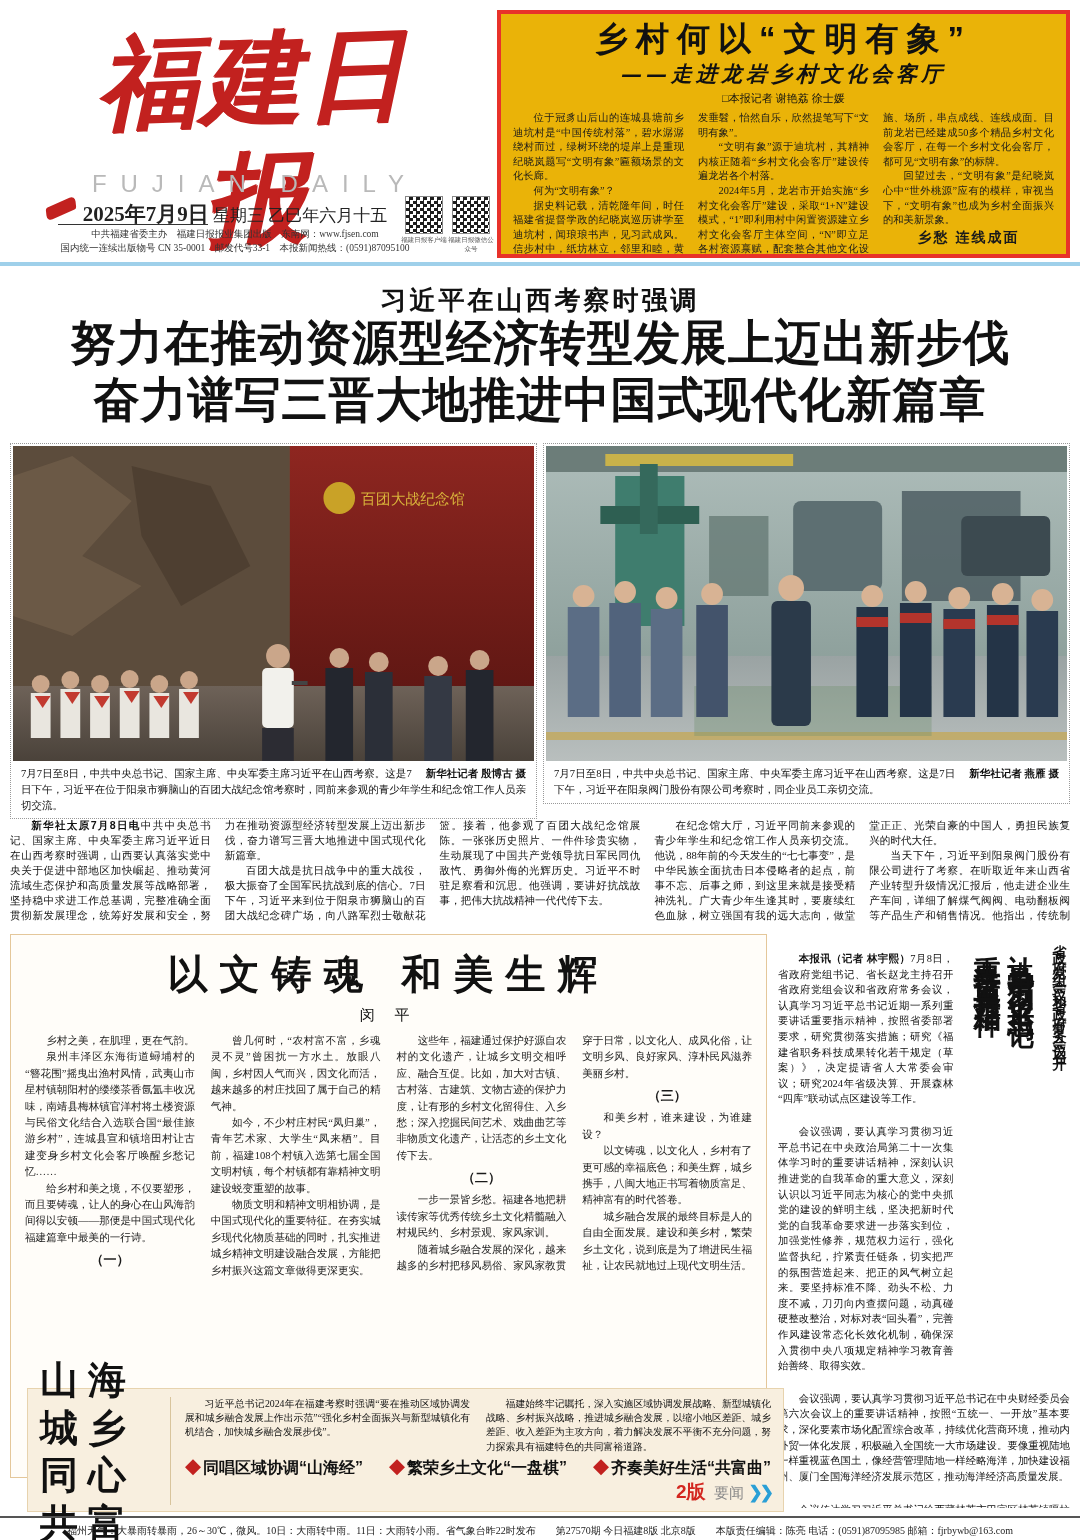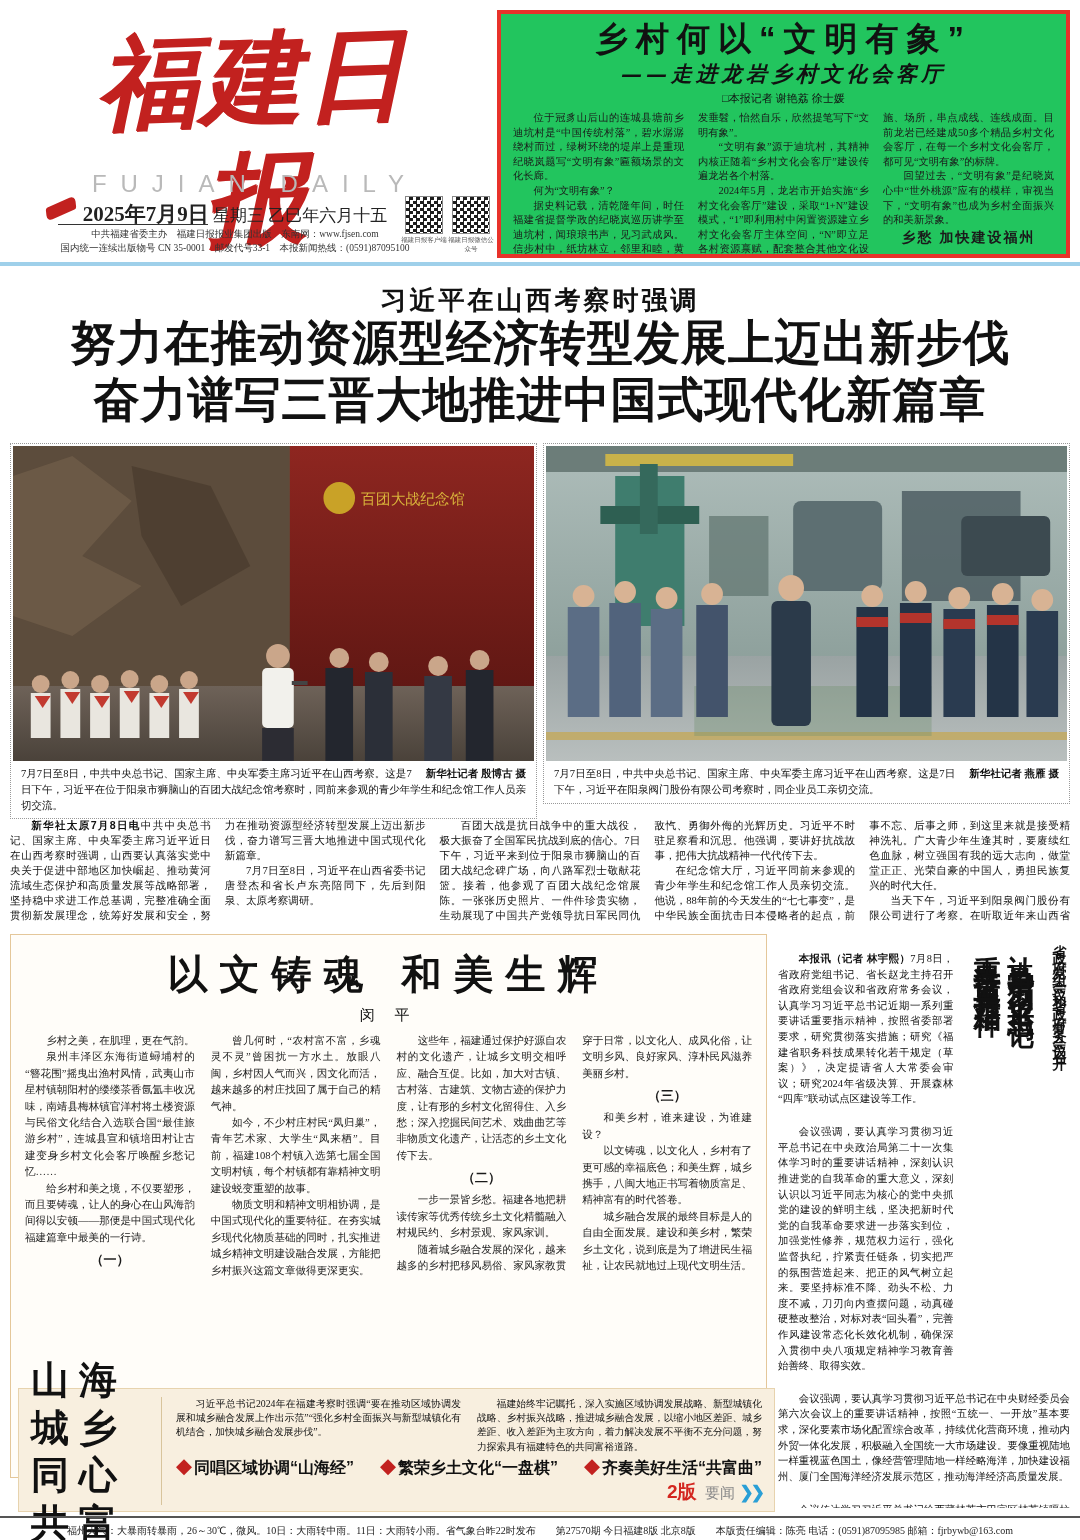--- a/index.html
+++ b/index.html
@@ -23,21 +23,21 @@
       transform:rotate(-24deg) skewX(-18deg);border-radius:2px 6px 2px 6px;}
   .rule-sm{position:absolute;left:58px;top:224px;width:150px;height:1px;background:#333;}
   .qr{position:absolute;top:196px;width:38px;height:38px;border:1px solid #888;
       background:repeating-conic-gradient(#1d1d1d 0% 25%,#ffffff 0% 50%) 0 0/7px 7px;}
   .qr.q1{left:405px;} .qr.q2{left:452px;}
   .qr-label{position:absolute;top:236px;width:46px;text-align:center;font-size:6.5px;color:#555;}
   .ql1{left:401px;} .ql2{left:448px;}
 
   
   .topbox{position:absolute;left:497px;top:10px;width:573px;height:248px;border:4px solid #e8322a;
-      background:#22c55e;padding:6px 12px 16px;box-sizing:border-box;}
+      background:#eab308;padding:6px 12px 16px;box-sizing:border-box;}
   .tb-head{font-family:"Liberation Sans",sans-serif;font-weight:900;font-size:33px;
       letter-spacing:8px;text-align:center;line-height:1.15;}
   .tb-sub{font-family:"DejaVu Serif",serif;font-style:italic;font-weight:bold;font-size:21px;
       text-align:center;letter-spacing:4px;margin-top:2px;}
   .tb-byline{text-align:center;font-size:11px;margin-top:3px;font-family:"Liberation Sans",sans-serif;}
   .tb-cols{margin-top:5px;height:148px;overflow:hidden;column-count:3;column-gap:14px;
       font-size:10.3px;line-height:1.42;text-align:justify;color:#1a1a1a;}
   .tb-cols p{margin:0;text-indent:2em;}
   .tb-cross{font-weight:900;text-align:center;font-size:14px;margin:3px 0;text-indent:0 !important;
       font-family:"Liberation Sans",sans-serif;letter-spacing:2px;}
@@ -81,21 +81,21 @@
       font-size:10.4px;line-height:1.5;text-align:justify;}
   .gov-vert{float:right;writing-mode:vertical-rl;height:440px;padding-left:10px;margin-left:6px;}
   .gov-kicker{font-family:"Liberation Sans",sans-serif;font-weight:bold;font-size:14px;
       letter-spacing:7px;margin-left:12px;color:#111;}
   .gov-h{font-family:"Liberation Sans",sans-serif;font-weight:900;font-size:27px;
       letter-spacing:6px;line-height:1.25;}
   .gov p{margin:17px 0 1px;text-indent:2em;}
   .gov .wire{font-weight:bold;font-family:"Liberation Sans",sans-serif;}
 
   
-  .bbox{position:absolute;left:18px;top:1388px;width:757px;height:124px;background:#f8efdf;
+  .bbox{position:absolute;left:27px;top:1388px;width:757px;height:124px;background:#f8efdf;
       border:1px solid #e7d3ae;display:flex;box-sizing:border-box;padding:8px 12px 6px;}
   .bb-title{width:225px;border-right:1px solid #d8c49c;display:flex;flex-direction:column;
       justify-content:center;align-items:center;font-family:"DejaVu Serif",serif;font-weight:900;
       font-size:38px;letter-spacing:10px;line-height:1.25;}
   .bb-right{flex:1;padding-left:14px;display:flex;flex-direction:column;}
   .bb-cols{column-count:2;column-gap:16px;font-size:9.8px;line-height:1.45;text-align:justify;height:58px;overflow:hidden;}
   .bb-cols p{margin:0;text-indent:2em;font-family:Liberation Serif, serif;}
   .bb-bullets{margin-top:6px;font-family:"Liberation Sans",sans-serif;font-weight:900;font-size:16px;
       display:flex;gap:26px;white-space:nowrap;}
   .bb-bullets .dia{color:#c2211f;margin-right:2px;}
@@ -137,21 +137,21 @@
     <div class="tb-head" data-interactable="false">乡村何以“文明有象”</div>
     <div class="tb-sub" data-interactable="false">——走进龙岩乡村文化会客厅</div>
     <div class="tb-byline" data-interactable="false">□本报记者 谢艳荔 徐士媛</div>
     <div class="tb-cols" data-interactable="false">
       <p data-interactable="false">位于冠豸山后山的连城县塘前乡迪坑村是“中国传统村落”，碧水潺潺绕村而过，绿树环绕的堤岸上是重现纪晓岚题写“文明有象”匾额场景的文化长廊。</p>
       <p data-interactable="false">何为“文明有象”？</p>
       <p data-interactable="false">据史料记载，清乾隆年间，时任福建省提督学政的纪晓岚巡历讲学至迪坑村，闻琅琅书声，见习武成风。信步村中，纸坊林立，邻里和睦，黄发垂髫，怡然自乐，欣然提笔写下“文明有象”。</p>
       <p data-interactable="false">“文明有象”源于迪坑村，其精神内核正随着“乡村文化会客厅”建设传遍龙岩各个村落。</p>
       <p data-interactable="false">2024年5月，龙岩市开始实施“乡村文化会客厅”建设，采取“1+N”建设模式，“1”即利用村中闲置资源建立乡村文化会客厅主体空间，“N”即立足各村资源禀赋，配套整合其他文化设施、场所，串点成线、连线成面。目前龙岩已经建成50多个精品乡村文化会客厅，在每一个乡村文化会客厅，都可见“文明有象”的标牌。</p>
       <p data-interactable="false">回望过去，“文明有象”是纪晓岚心中“世外桃源”应有的模样，审视当下，“文明有象”也成为乡村全面振兴的和美新景象。</p>
-      <p class="tb-cross" data-interactable="false">乡愁 加快建设福州</p>
+      <p class="tb-cross" data-interactable="false">乡愁 连线成面</p>
 
     </div>
   </div>
 
   <div class="blue-rule" data-interactable="false"></div>
 
   <div class="kicker" data-interactable="false">习近平在山西考察时强调</div>
   <div class="bighead" data-interactable="false">
     <div data-interactable="false">努力在推动资源型经济转型发展上迈出新步伐</div>
     <div data-interactable="false">奋力谱写三晋大地推进中国式现代化新篇章</div>
@@ -287,21 +287,20 @@
       </g>
     </svg>
     <figcaption class="figcap" data-interactable="false">
       <span class="credit" data-interactable="false">新华社记者 燕雁 摄</span>
       <span data-interactable="false">7月7日至8日，中共中央总书记、国家主席、中央军委主席习近平在山西考察。这是7日下午，习近平在阳泉阀门股份有限公司考察时，同企业员工亲切交流。</span>
     </figcaption>
   </figure>
 
   <div class="leadbody" data-interactable="false">
     <p data-interactable="false"><span class="wire" data-interactable="false">新华社太原7月8日电</span><span data-interactable="false">中共中央总书记、国家主席、中央军委主席习近平近日在山西考察时强调，山西要认真落实党中央关于促进中部地区加快崛起、推动黄河流域生态保护和高质量发展等战略部署，坚持稳中求进工作总基调，完整准确全面贯彻新发展理念，统筹好发展和安全，努力在推动资源型经济转型发展上迈出新步伐，奋力谱写三晋大地推进中国式现代化新篇章。</span></p>
-    <p data-interactable="false">7月7日至8日，习近平在山西省委书记唐登杰和省长卢东亮陪同下，先后到阳泉、太原考察调研。</p>
     <p data-interactable="false">百团大战是抗日战争中的重大战役，极大振奋了全国军民抗战到底的信心。7日下午，习近平来到位于阳泉市狮脑山的百团大战纪念碑广场，向八路军烈士敬献花篮。接着，他参观了百团大战纪念馆展陈。一张张历史照片、一件件珍贵实物，生动展现了中国共产党领导抗日军民同仇敌忾、勇御外侮的光辉历史。习近平不时驻足察看和沉思。他强调，要讲好抗战故事，把伟大抗战精神一代代传下去。</p>
     <p data-interactable="false">在纪念馆大厅，习近平同前来参观的青少年学生和纪念馆工作人员亲切交流。他说，88年前的今天发生的“七七事变”，是中华民族全面抗击日本侵略者的起点，前事不忘、后事之师，到这里来就是接受精神洗礼。广大青少年生逢其时，要赓续红色血脉，树立强国有我的远大志向，做堂堂正正、光荣自豪的中国人，勇担民族复兴的时代大任。</p>
     <p data-interactable="false">当天下午，习近平到阳泉阀门股份有限公司进行了考察。在听取近年来山西省产业转型升级情况汇报后，他走进企业生产车间，详细了解煤气阀阀、电动翻板阀等产品生产和销售情况。他指出，传统制造业是实体经济的重要组成部分，要把握市场需求，加强科技创新，让传统产业焕发新活力。实业兴国，实干兴邦，希望你们再接再厉、更上层楼，为建设制造强国多作贡献。（下转第二版）</p>
   </div>
 
   <div class="feature" data-interactable="false">
     <div class="ft-title" data-interactable="false">以文铸魂 和美生辉</div>
     <div class="ft-author" data-interactable="false">闵 平</div>
     <div class="ft-cols" data-interactable="false">
       <p data-interactable="false">乡村之美，在肌理，更在气韵。</p>

